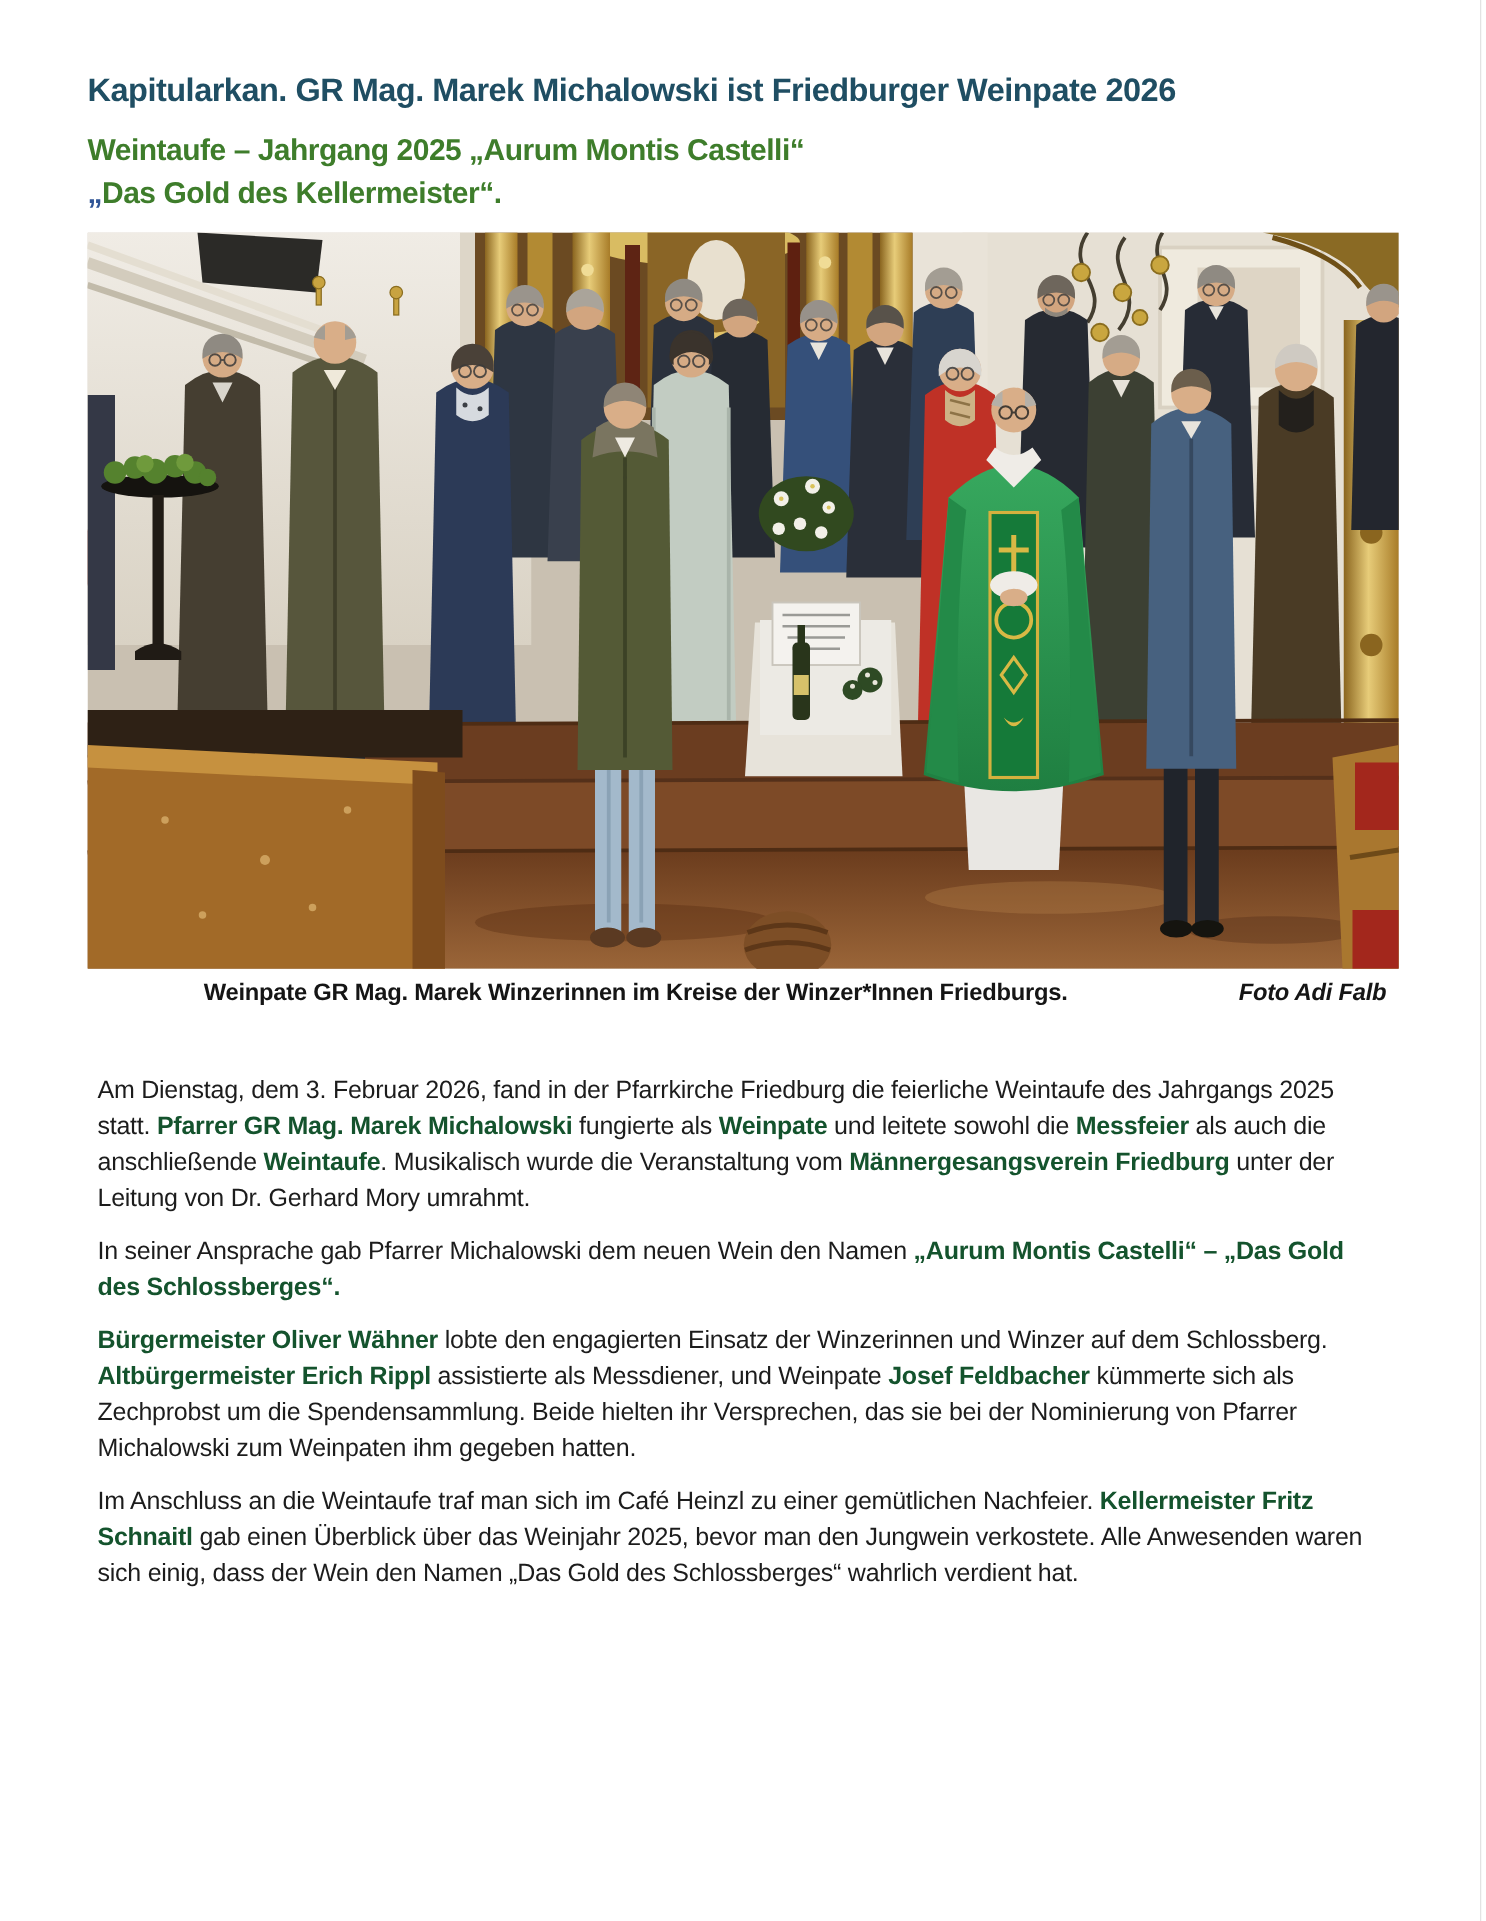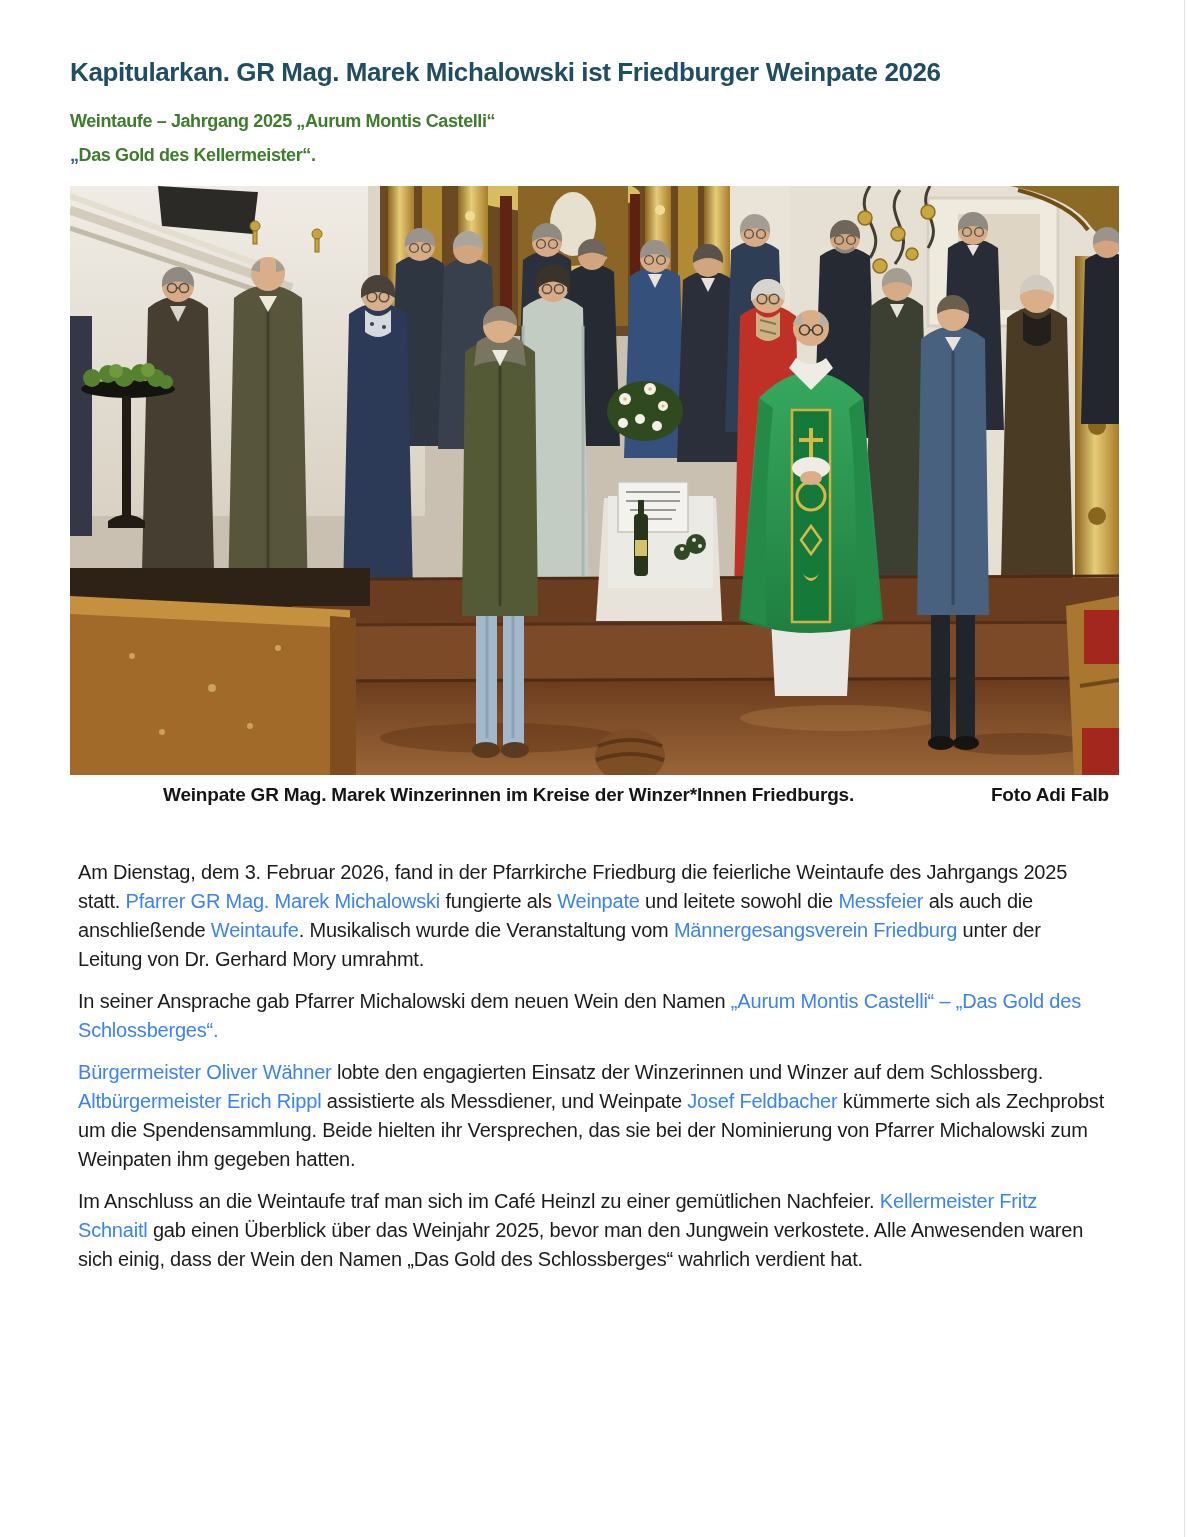--- a/index.html
+++ b/index.html
@@ -7,37 +7,37 @@
     width:1189px;height:1537px;position:relative;overflow:hidden;
     font-family:"Liberation Sans",sans-serif;color:#1a1a1a;
   }
   .page{box-sizing:border-box;width:1189px;padding:56px 64px 0 70px;}
   .page-edge{position:absolute;right:4px;top:0;bottom:0;width:1px;background:#e3e3e3;}
   h1.doc-title{
     margin:0;font-size:26px;line-height:32px;font-weight:bold;
     letter-spacing:-0.4px;color:#1f4e63;
   }
   .doc-subtitle{
-    margin:16px 0 0 0;font-size:18px;line-height:34px;font-weight:bold;
+    margin:16px 0 0 0;font-size:24px;line-height:34px;font-weight:bold;
     letter-spacing:-0.4px;color:#3e7d2b;
   }
   .doc-subtitle .link-mark{color:#2f5496;text-decoration:underline;}
   figure.photo-figure{margin:14px 0 0 0;width:1049px;}
   figure.photo-figure svg{display:block;}
   .caption-row{
     display:flex;align-items:baseline;width:1049px;
     margin-top:9px;font-size:19px;font-weight:bold;letter-spacing:-0.2px;color:#151515;
   }
   .caption-row .caption{padding-left:93px;}
-  .caption-row .credit{margin-left:auto;padding-right:10px;white-space:nowrap;}
+  .caption-row .credit{margin-left:auto;padding-right:10px;white-space:nowrap;font-style:italic;}
   .article-body{margin-top:52px;width:1032px;margin-left:8px;}
   .article-body p{
     margin:0 0 13px 0;font-size:20px;line-height:29px;letter-spacing:-0.2px;color:#1c1c1c;
   }
-  .article-body p strong{font-weight:normal;color:#3b82f6;margin-top:48px;}
+  .article-body p strong{font-weight:bold;color:#14532d;margin-top:48px;}
 </style>
 </head>
 <body>
 
 <div class="page">
 
   <h1 class="doc-title">Kapitularkan. GR Mag. Marek Michalowski ist Friedburger Weinpate 2026</h1>
 
   <div class="doc-subtitle">
     <div>Weintaufe – Jahrgang 2025 „Aurum Montis Castelli“</div>

